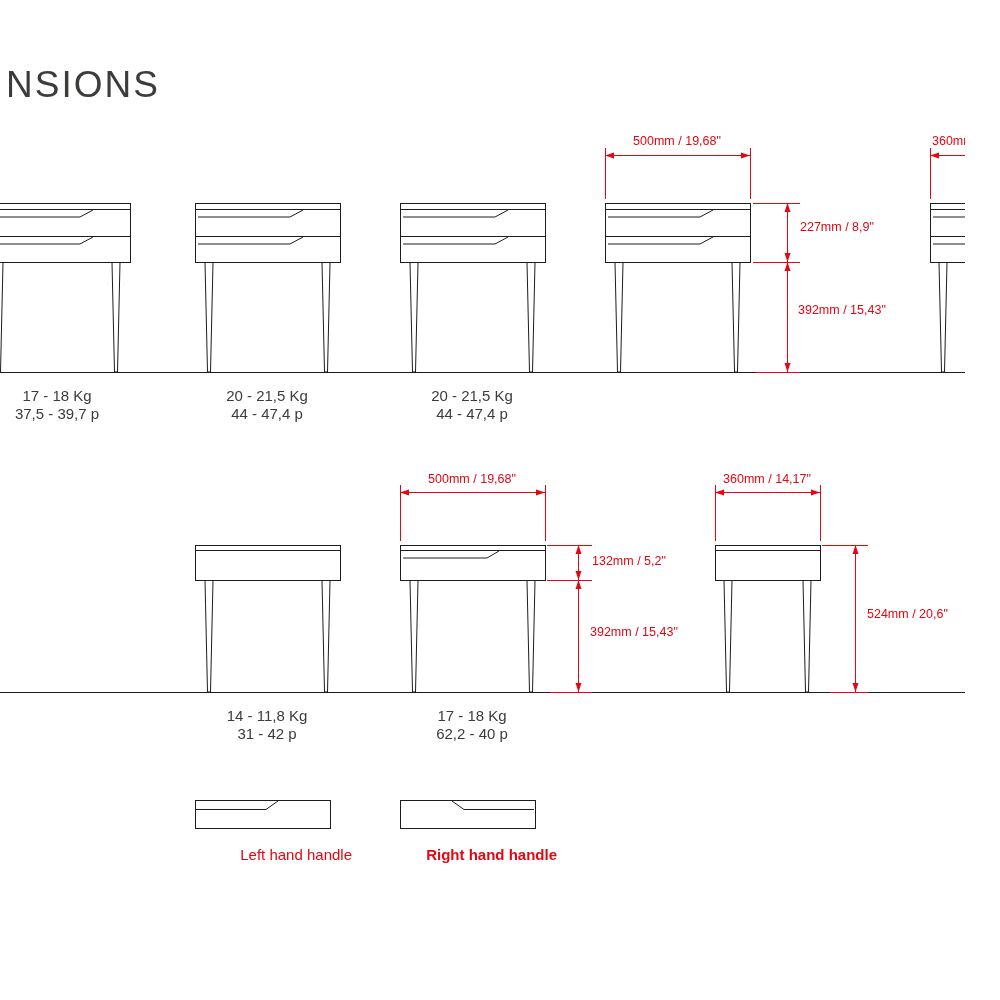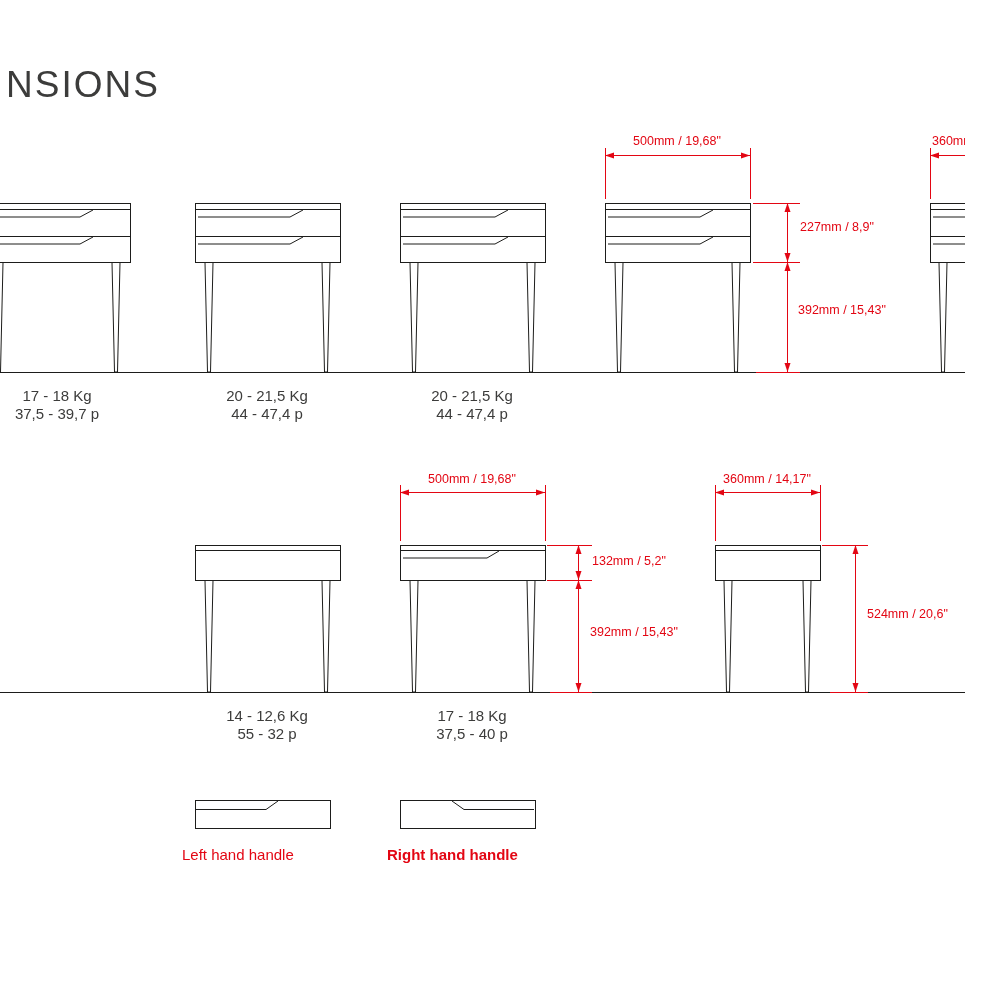--- a/index.html
+++ b/index.html
@@ -40,21 +40,21 @@
     font-size: 15px;
     line-height: 18px;
     text-align: center;
   }
 
   .handle-label {
     position: absolute;
     width: 170px;
     color: #e30613;
     font-size: 15px;
-    text-align: left;
+    text-align: right;
   }
 </style>
 </head>
 <body>
 
 <div class="canvas">
 
   <svg width="1000" height="1000" viewBox="0 0 1000 1000" aria-hidden="true">
     <defs>
 
@@ -174,24 +174,24 @@
   <div class="weight-label" style="left:182px; top:387px;">
     <div>20 - 21,5 Kg</div>
     <div>44 - 47,4 p</div>
   </div>
   <div class="weight-label" style="left:387px; top:387px;">
     <div>20 - 21,5 Kg</div>
     <div>44 - 47,4 p</div>
   </div>
 
   <div class="weight-label" style="left:182px; top:707px;">
-    <div>14 - 12,6 Kg</div>
-    <div>55 - 32 p</div>
+    <div>14 - 11,8 Kg</div>
+    <div>31 - 42 p</div>
   </div>
   <div class="weight-label" style="left:387px; top:707px;">
     <div>17 - 18 Kg</div>
-    <div>37,5 - 40 p</div>
+    <div>62,2 - 40 p</div>
   </div>
 
   <div class="handle-label" style="left:182px; top:846px;">Left hand handle</div>
   <div class="handle-label" style="left:387px; top:846px;font-weight:bold;">Right hand handle</div>
 
 </div>
 
 </body></html>

